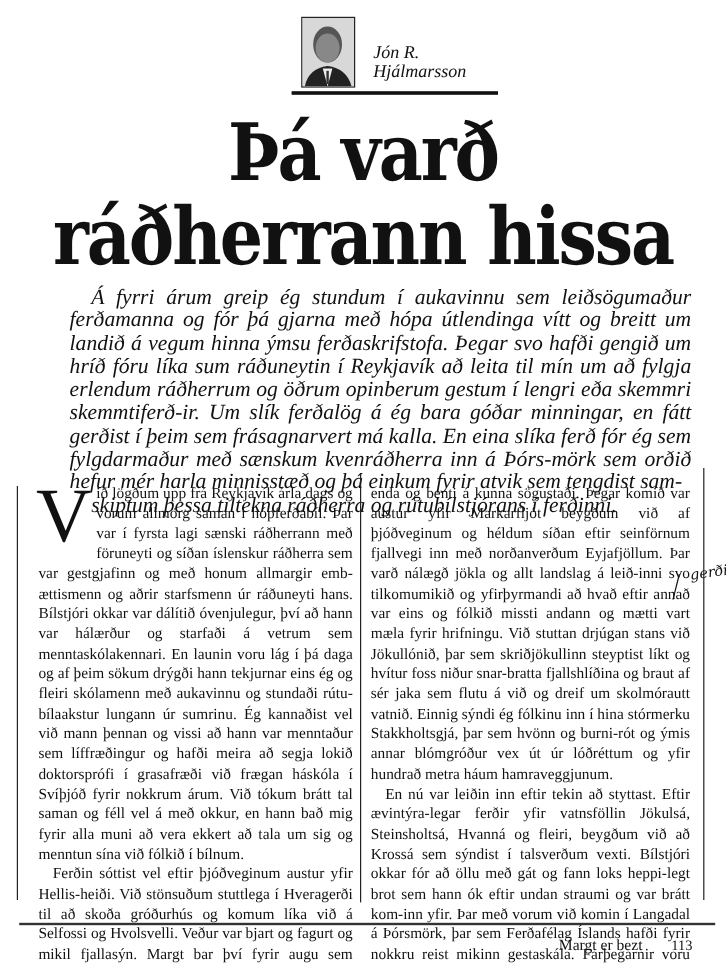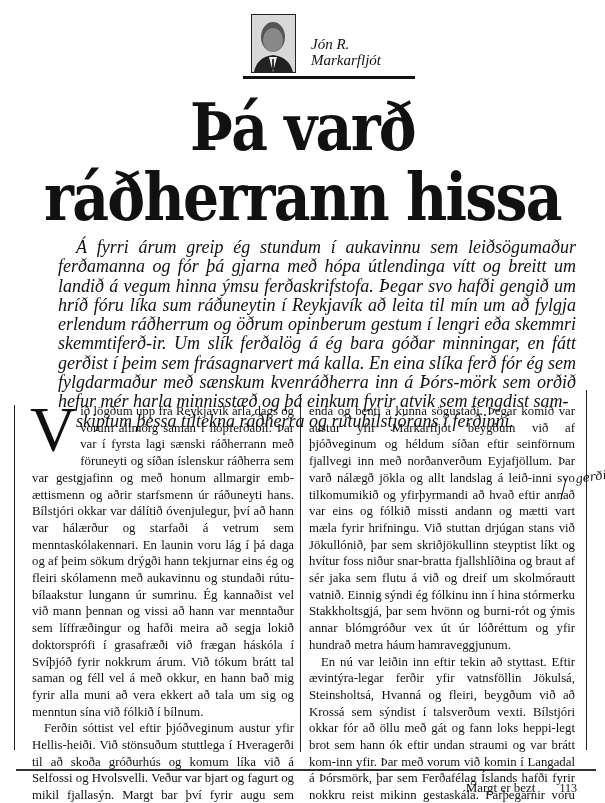--- a/index.html
+++ b/index.html
@@ -46,21 +46,21 @@
       <rect width="43" height="57" fill="#d8d8d8"></rect>
       <ellipse cx="21" cy="22" rx="12" ry="15" fill="#555"></ellipse>
       <ellipse cx="21" cy="25" rx="10" ry="12" fill="#888"></ellipse>
       <path d="M2 57 Q5 42 21 40 Q37 42 41 57 Z" fill="#222"></path>
       <path d="M17 42 L21 57 L25 42 Z" fill="#eee"></path>
       <rect x="20" y="44" width="2" height="11" fill="#333"></rect>
     </svg>
   </div>
   <div class="author">
     <div>Jón R.</div>
-    <div>Markarfljót</div>
+    <div>Hjálmarsson</div>
   </div>
   <div class="byline-rule"></div>
 </div>
 
 <div class="title l1">Þá varð</div>
 <div class="title l2">ráðherrann hissa</div>
 
 <div class="intro">
   <div>Á fyrri árum greip ég stundum í aukavinnu sem leiðsögumaður ferðamanna og fór þá gjarna með hópa útlendinga vítt og breitt um landið á vegum hinna ýmsu ferðaskrifstofa. Þegar svo hafði gengið um hríð fóru líka sum ráðuneytin í Reykjavík að leita til mín um að fylgja erlendum ráðherrum og öðrum opinberum gestum í lengri eða skemmri skemmtiferð-ir. Um slík ferðalög á ég bara góðar minningar, en fátt gerðist í þeim sem frásagnarvert má kalla. En eina slíka ferð fór ég sem fylgdarmaður með sænskum kvenráðherra inn á Þórs-mörk sem orðið hefur mér harla minnisstæð og þá einkum fyrir atvik sem tengdist sam-</div>
   <div class="last">skiptum þessa tiltekna ráðherra og rútubílstjórans í ferðinni.</div>

